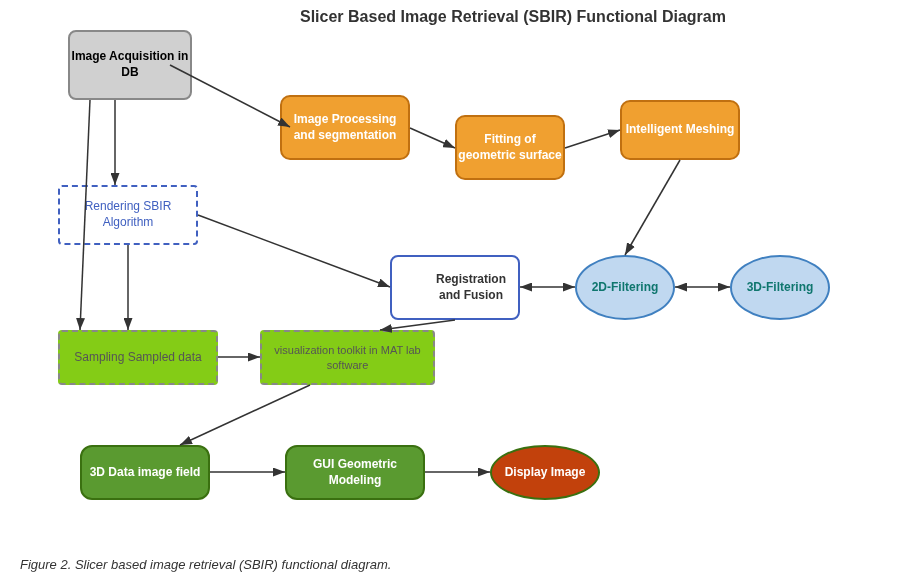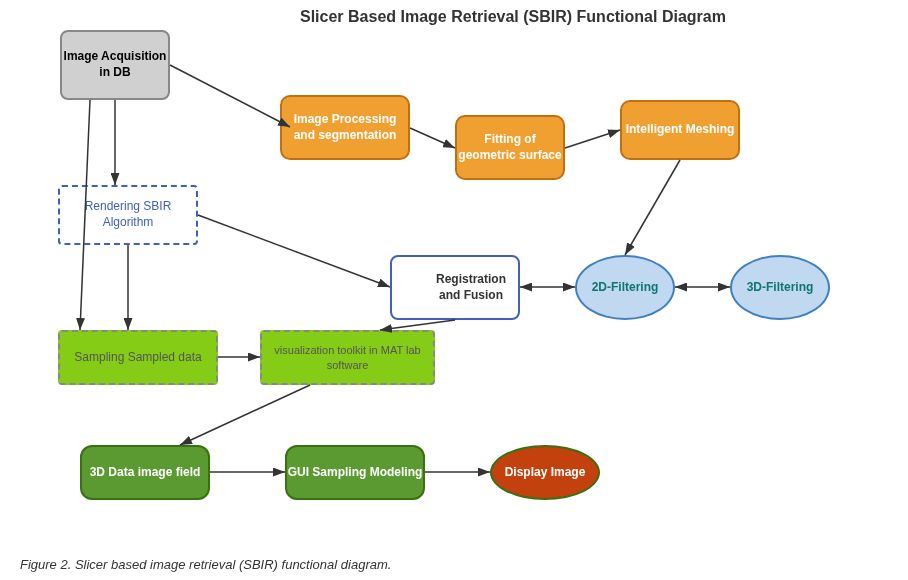--- a/index.html
+++ b/index.html
@@ -112,21 +112,21 @@
       font-style: italic;
     }
   </style>
 </head>
 <body>
 
 <div id="diagram-container">
 
   <div class="title">Slicer Based Image Retrieval (SBIR) Functional Diagram</div>
 
-  <div class="box box-gray" style="left:60px; top:30px; width:110px; height:70px;">
+  <div class="box box-gray" style="left:68px; top:30px; width:124px; height:70px;">
     <span>Image Acquisition in DB</span>
   </div>
 
   <div class="box box-orange" style="left:280px; top:95px; width:130px; height:65px;">
     <span>Image Processing and segmentation</span>
   </div>
 
   <div class="box box-orange" style="left:455px; top:115px; width:110px; height:65px;">
     <span>Fitting of geometric surface</span>
   </div>
@@ -157,21 +157,21 @@
 
   <div class="box box-dashed2" style="left:260px; top:330px; width:175px; height:55px; font-size:11px;">
     <span>visualization toolkit in MAT lab software</span>
   </div>
 
   <div class="box box-green" style="left:80px; top:445px; width:130px; height:55px;">
     <span>3D Data image field</span>
   </div>
 
   <div class="box box-green" style="left:285px; top:445px; width:140px; height:55px;">
-    <span>GUI Sampling Modeling</span>
+    <span>GUI Geometric Modeling</span>
   </div>
 
   <div class="ellipse ellipse-green" style="left:490px; top:445px; width:110px; height:55px;">
     <span>Display Image</span>
   </div>
 
   <svg class="arrows">
     <defs>
       <marker id="arrowhead" markerWidth="8" markerHeight="6" refX="8" refY="3" orient="auto">
         <polygon points="0 0, 8 3, 0 6" fill="#333"></polygon>

